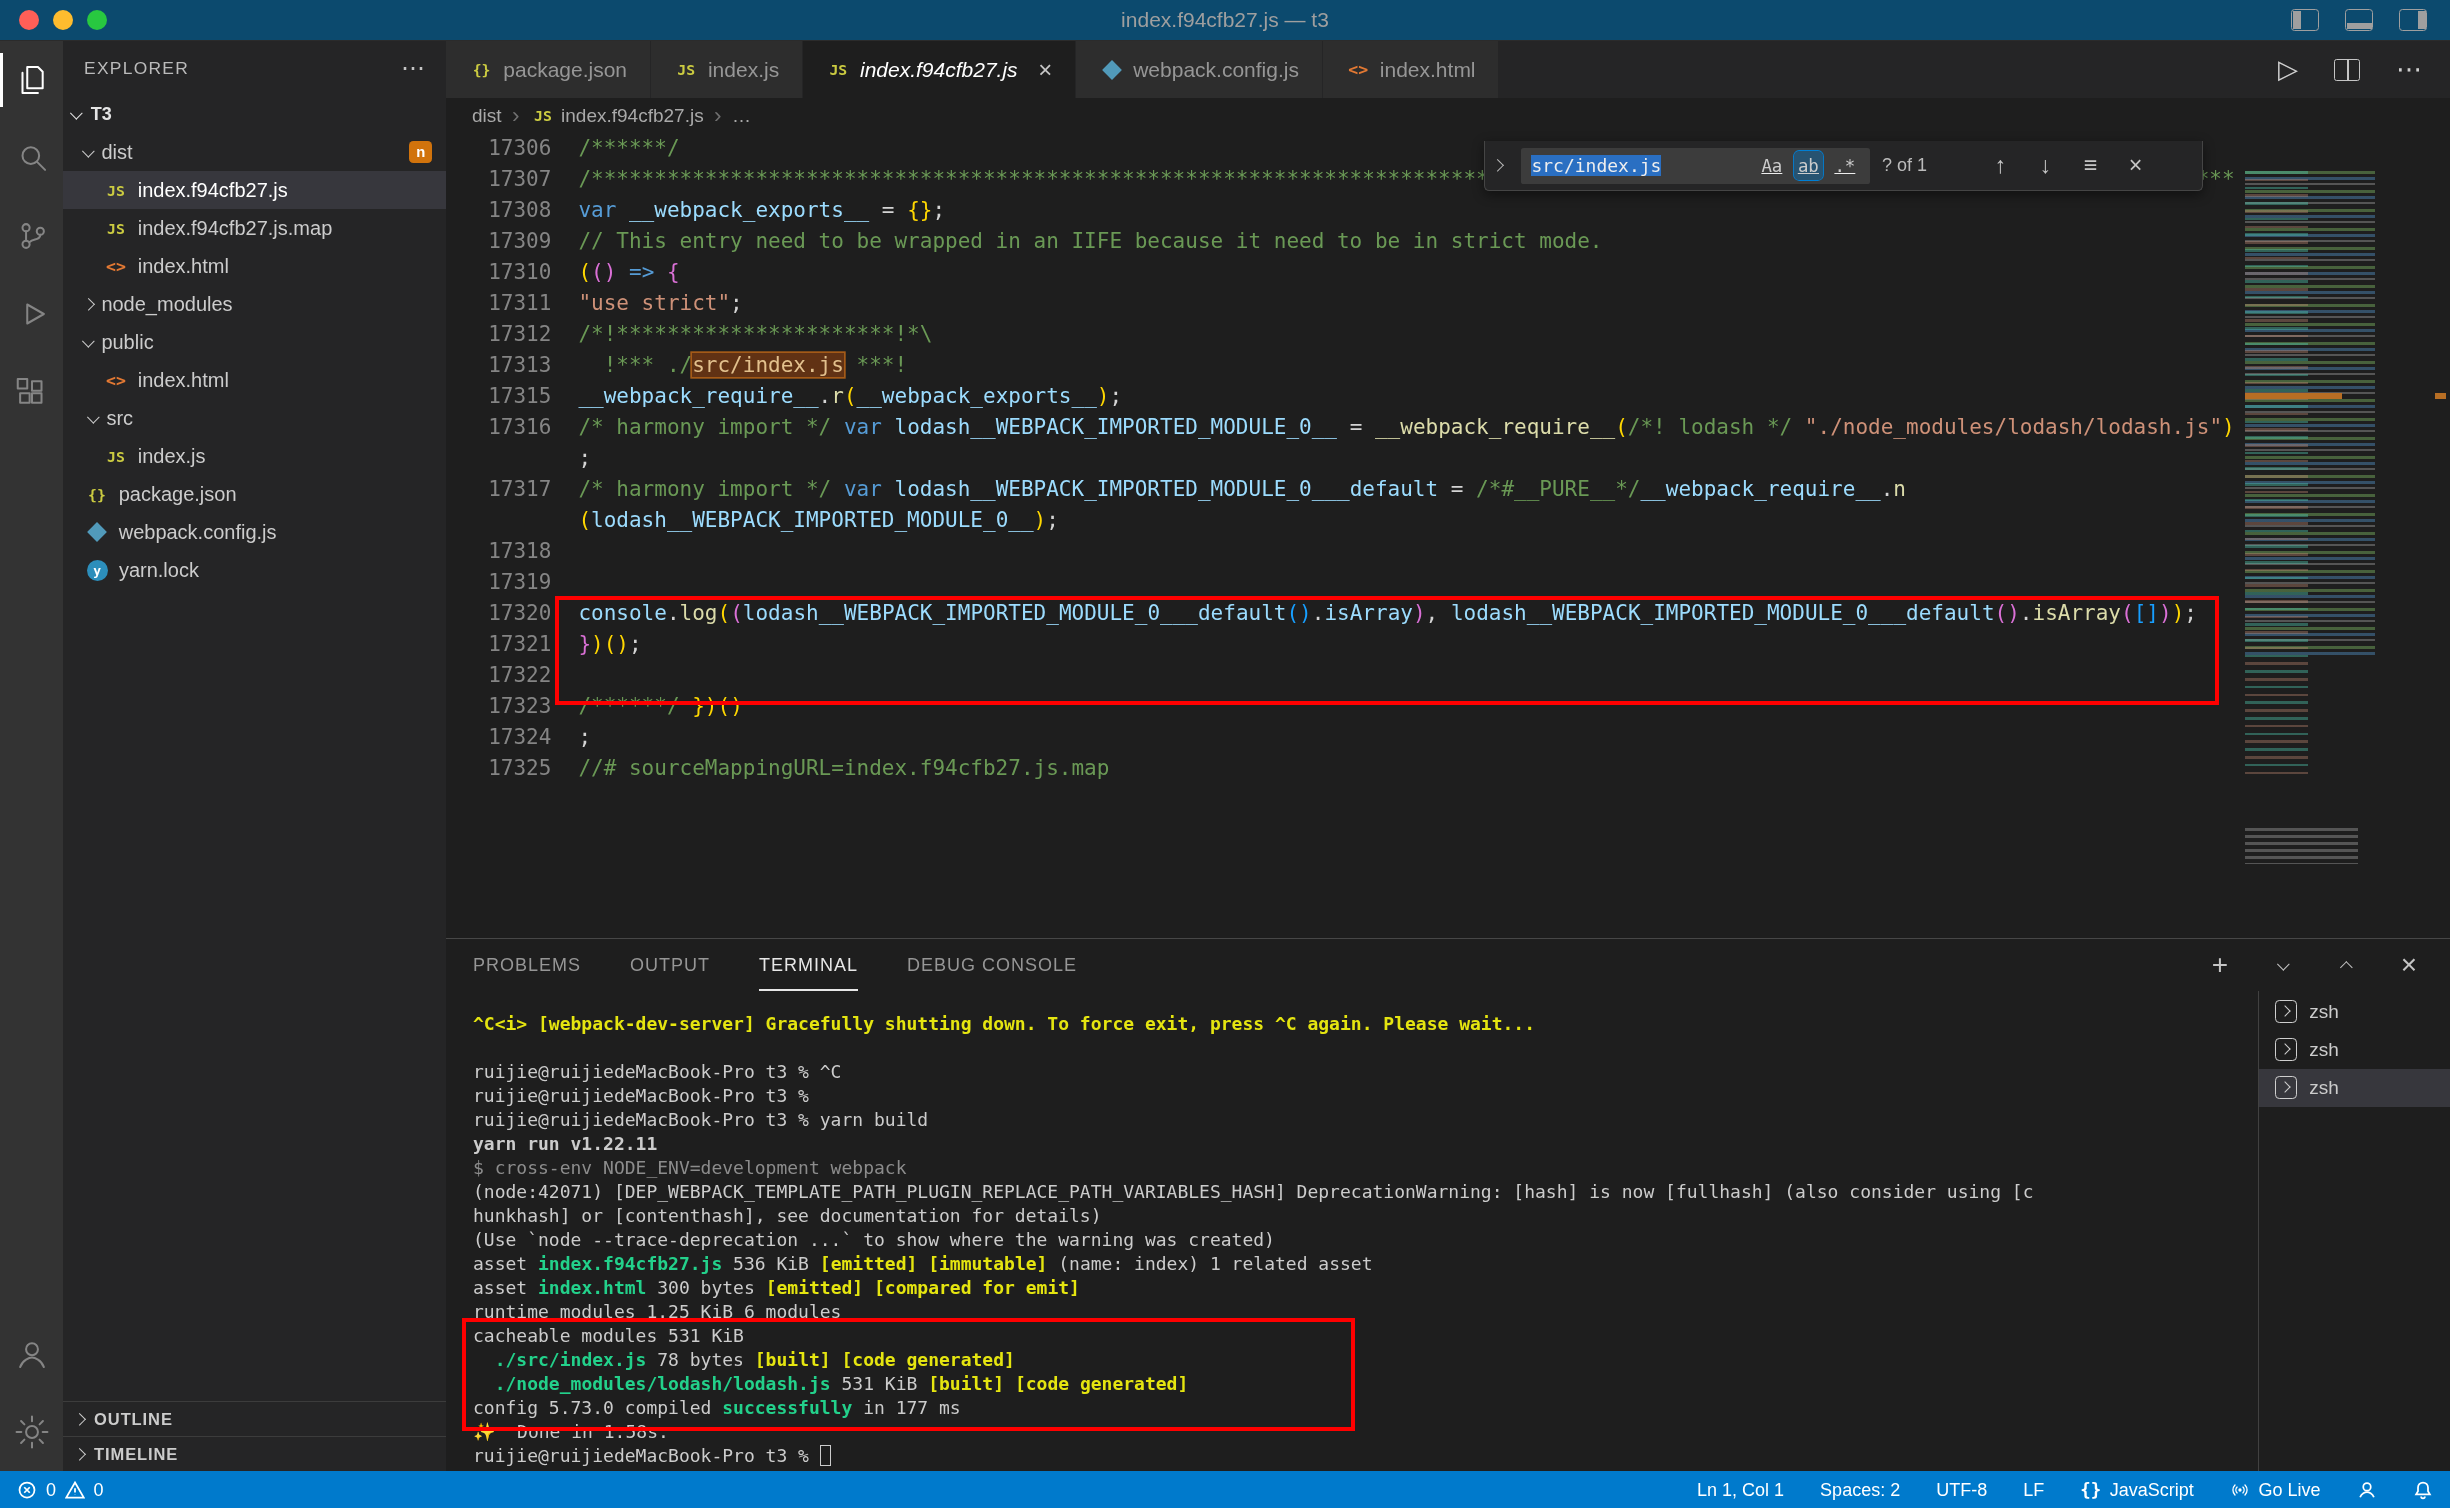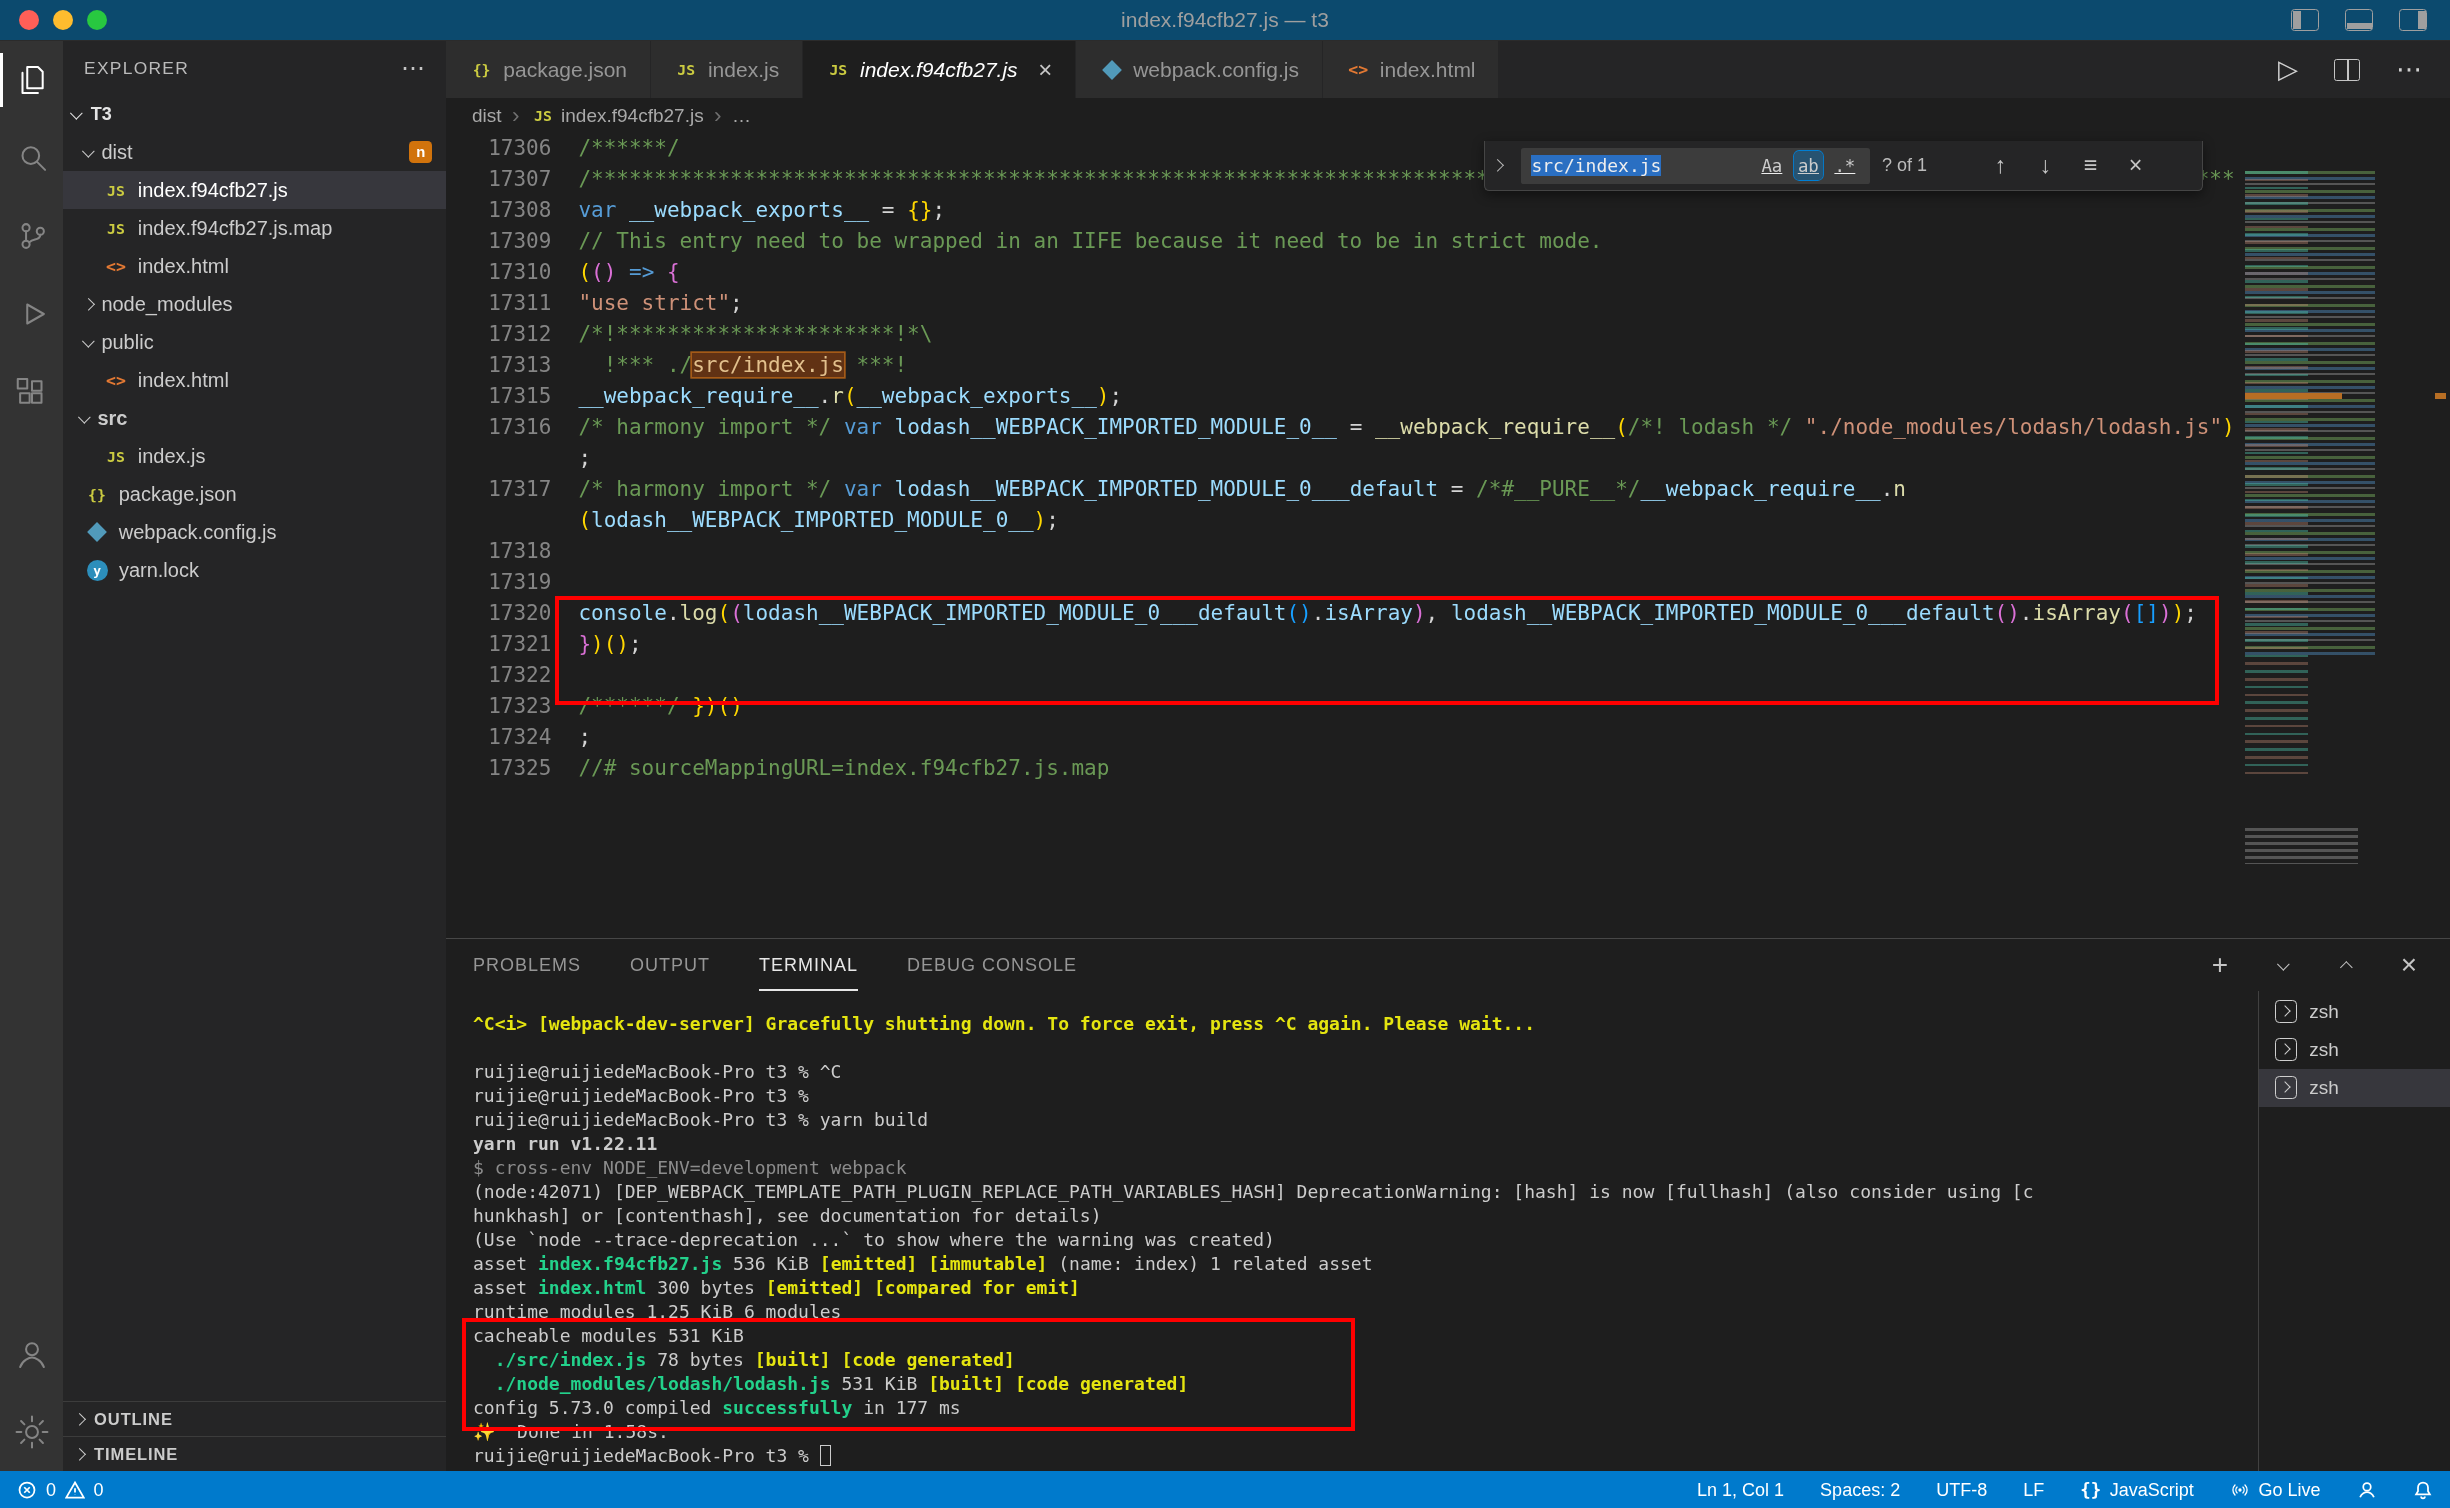--- a/index.html
+++ b/index.html
@@ -258,21 +258,21 @@
             <span class="tlabel">node_modules</span>
           </div>
           <div class="trow" style="padding-left: 21px;">
             <span class="chev small down"></span>
             <span class="tlabel">public</span>
           </div>
           <div class="trow" style="padding-left: 40px;">
             <span class="fi fi-html">&lt;&gt;</span>
             <span class="tlabel">index.html</span>
           </div>
-          <div class="trow" style="padding-left: 17px; font-weight: bold;">
+          <div class="trow" style="padding-left: 26px;">
             <span class="chev small down"></span>
             <span class="tlabel">src</span>
           </div>
           <div class="trow" style="padding-left: 40px;">
             <span class="fi fi-js">JS</span>
             <span class="tlabel">index.js</span>
           </div>
           <div class="trow" style="padding-left: 21px;">
             <span class="fi fi-json">{}</span>
             <span class="tlabel">package.json</span>

